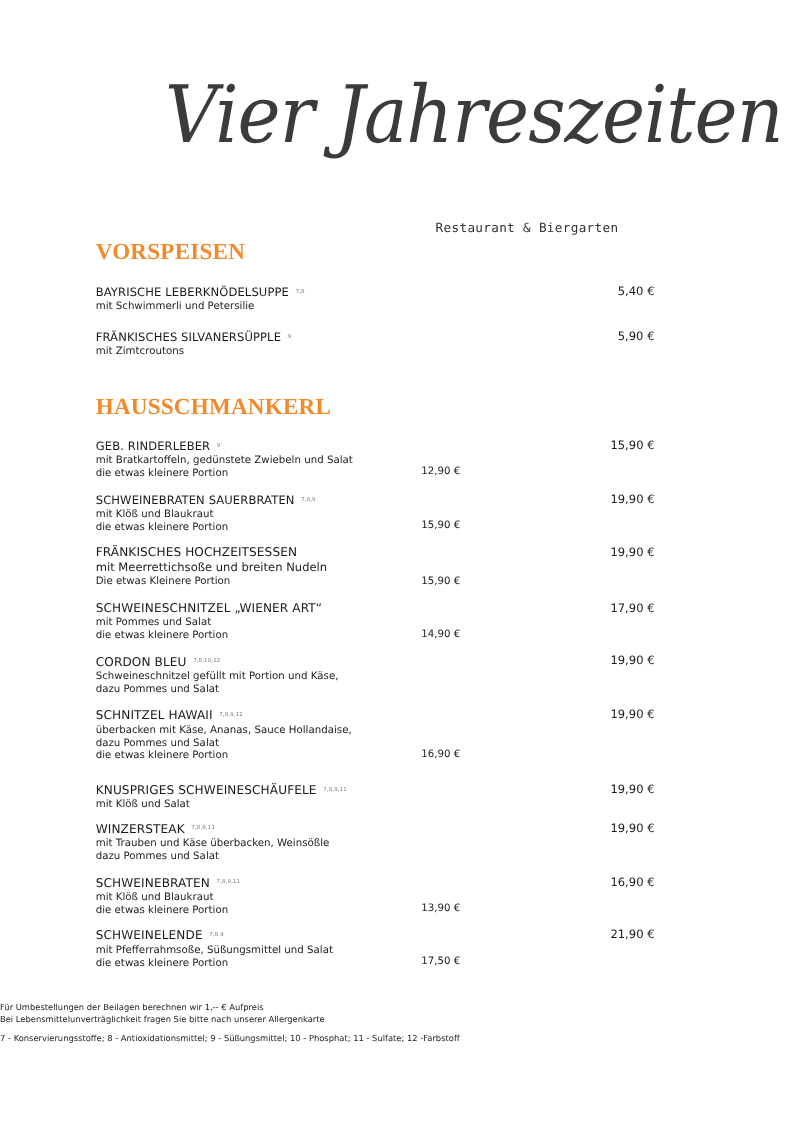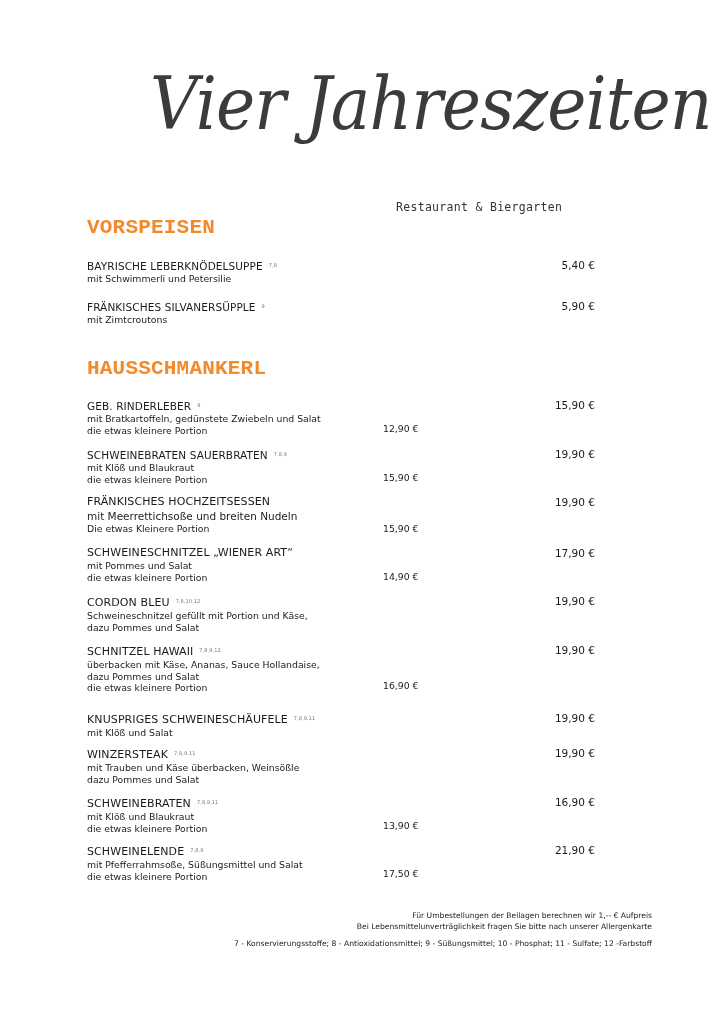--- a/index.html
+++ b/index.html
@@ -4,31 +4,31 @@
 <style>
   html, body { margin: 0; padding: 0; background: #ffffff; }
   body { width: 720px; height: 1024px; position: relative; overflow: hidden;
          font-family: "DejaVu Sans", sans-serif; color: #1a1a1a; }
   .logo { position: absolute; left: 150px; top: 62px; width: 420px; height: 110px; }
   .logo-text { position: absolute; left: 0; top: 0; font-family: "DejaVu Serif", serif;
                font-style: italic; font-size: 72px; color: #3b3b3b; letter-spacing: -1px;
                white-space: nowrap; transform: scaleX(0.92); transform-origin: left top; }
   .subtitle { position: absolute; left: 396px; top: 183px; font-family: "DejaVu Sans Mono", monospace;
               font-size: 11.5px; color: #333; letter-spacing: 0.3px; margin-top: 17px; }
-  .section-title { position: absolute; left: 87px; font-family: Liberation Mono, monospace;
+  .section-title { position: absolute; left: 87px; font-family: Liberation Serif, serif;
                    font-weight: bold; font-size: 21px; color: #f28a2b; letter-spacing: 0.2px; }
   .item { position: absolute; left: 87px; width: 520px; }
   .item-name { font-size: 10.5px; color: #1a1a1a; line-height: 14px; white-space: nowrap; letter-spacing: 0.1px; }
   .item-name.big { font-size: 11px; }
   .codes { font-size: 5px; color: #777; margin-left: 6px; vertical-align: 3px; }
   .desc { font-size: 9.3px; color: #222; line-height: 11.5px; white-space: nowrap; }
   .desc.big { font-size: 10.5px; line-height: 14px; }
   .price { position: absolute; right: 12px; top: 0; font-size: 10.5px; color: #1a1a1a; line-height: 14px; }
   .small-price { position: absolute; left: 296px; font-size: 9.3px; color: #222; line-height: 11.5px; }
-  .footer { position: absolute; left: 0; width: 652px; text-align: right; font-size: 7.6px; color: #222; line-height: 10px; }
+  .footer { position: absolute; left: 0; width: 652px; text-align: left; font-size: 7.6px; color: #222; line-height: 10px; }
 </style>
 </head>
 <body>
 
 <div class="logo">
   <div class="logo-text">Vier Jahreszeiten</div>
 </div>
 <div class="subtitle">Restaurant &amp; Biergarten</div>
 
 <div class="section-title" style="top:216px">VORSPEISEN</div>

